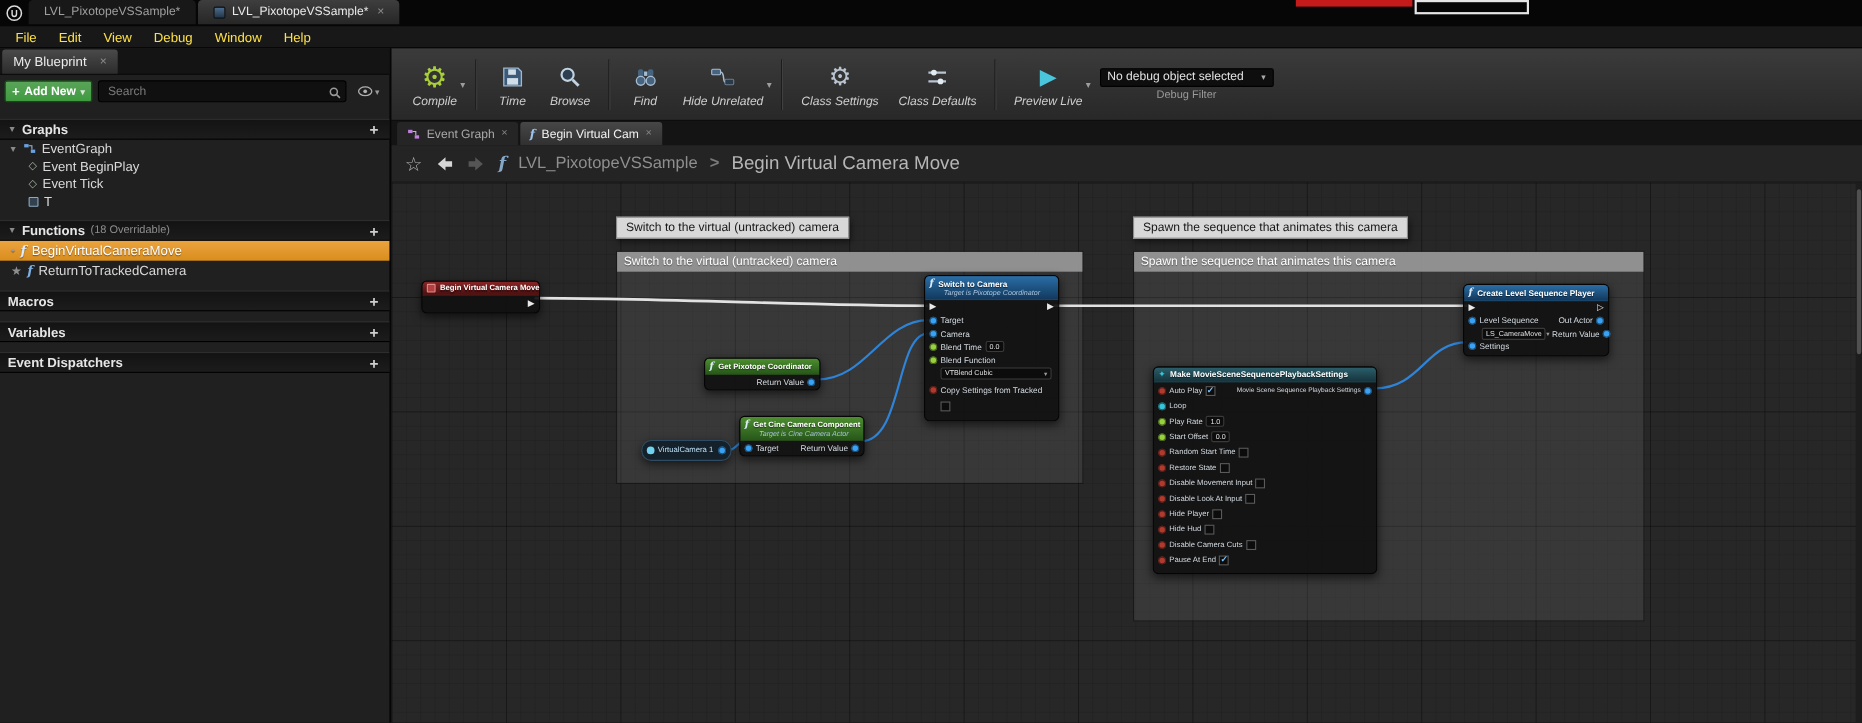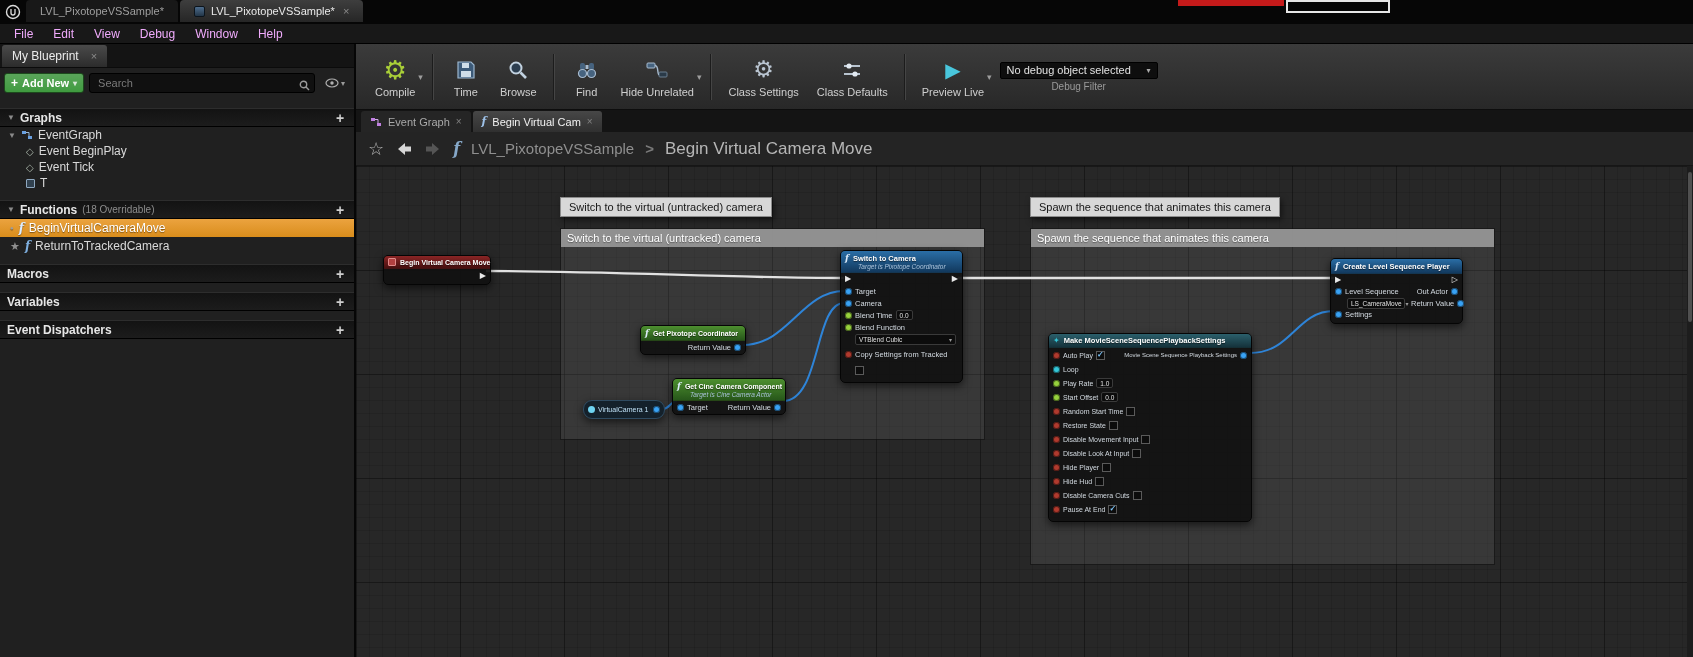--- a/index.html
+++ b/index.html
@@ -18,21 +18,21 @@
   .asset-ico { width:11px; height:11px; border-radius:2px; background:linear-gradient(#4d6c8c,#233648);
     border:1px solid #0c141c; }
   .wtab-close { color:#8a8a8a; font-size:11px; margin-left:2px; }
   .red-marker { position:absolute; left:1178px; top:0; width:106px; height:6px; background:#c41a1a; }
   .outline-marker { position:absolute; left:1286px; top:0; width:104px; height:13px;
     border:2px solid #e6e6e6; background:transparent; }
 
   
   .menubar { position:absolute; left:0; top:24px; width:1693px; height:20px; background:#181818;
     border-bottom:1px solid #000; display:flex; align-items:center; padding-left:4px; }
-  .menu-item { padding:0 10px; font-size:12px; color:#f0abfc; height:100%; display:flex; align-items:center; }
+  .menu-item { padding:0 10px; font-size:12px; color:#fde047; height:100%; display:flex; align-items:center; }
 
   
   .left-panel { position:absolute; left:0; top:44px; width:356px; height:613px; background:#202020;
     border-right:2px solid #060606; }
   .panel-tabrow { height:24px; background:#141414; display:flex; align-items:flex-end; padding-left:2px;
     border-bottom:1px solid #0b0b0b; }
   .panel-tab { height:22px; background:linear-gradient(#4a4a4a,#2c2c2c); border-radius:3px 3px 0 0;
     display:flex; align-items:center; gap:10px; padding:0 10px; font-size:12px; color:#ececec; }
   .panel-toolbar { display:flex; align-items:center; gap:5px; padding:5px 4px 6px 4px; }
   .add-new-btn { display:flex; align-items:center; gap:4px; height:20px; padding:0 6px;
@@ -67,21 +67,21 @@
   .fglyph { font-family:"DejaVu Serif", serif; font-style:italic; font-weight:bold; color:#7fb0e0; font-size:12px; }
   .fn-row.selected .fglyph { color:#dcecff; }
 
   
   .toolbar { position:absolute; left:356px; top:44px; width:1337px; height:66px;
     background:linear-gradient(#3b3b3b,#282828); border-bottom:1px solid #0d0d0d;
     display:flex; align-items:center; padding:0 10px; }
   .tb-btn { display:flex; flex-direction:column; align-items:center; justify-content:center; gap:2px;
     min-width:50px; padding:3px 9px; }
   .tb-icon { height:28px; display:flex; align-items:center; justify-content:center; }
-  .tb-label { font-size:11px; color:#cfcfcf; white-space:nowrap; }
+  .tb-label { font-size:11px; color:#cfcfcf; white-space:nowrap;font-style:italic; }
   .tb-caret { font-size:9px; color:#9d9d9d; margin:0 2px 0 -6px; }
   .tb-sep { width:2px; height:46px; margin:0 7px; background:#1c1c1c; border-right:1px solid #454545; }
   .gear-green { font-size:26px; color:var(--compile-green, #a9cf38); line-height:1; }
   .gear-gray { font-size:23px; color:#b9c4d0; line-height:1; }
   .play-cyan { font-size:20px; color:var(--preview-cyan, #49c6dc); line-height:1; }
   .debug-group { display:flex; flex-direction:column; align-items:center; gap:2px; margin-left:6px; }
   .debug-select { width:158px; height:17px; background:#0e0e0e; border:1px solid #000; border-radius:2px;
     display:flex; align-items:center; justify-content:space-between; padding:0 6px; font-size:11px; color:#e2e2e2; }
   .debug-select .dd-caret { font-size:8px; color:#aaa; }
   .debug-label { font-size:10px; color:#9a9a9a; }

